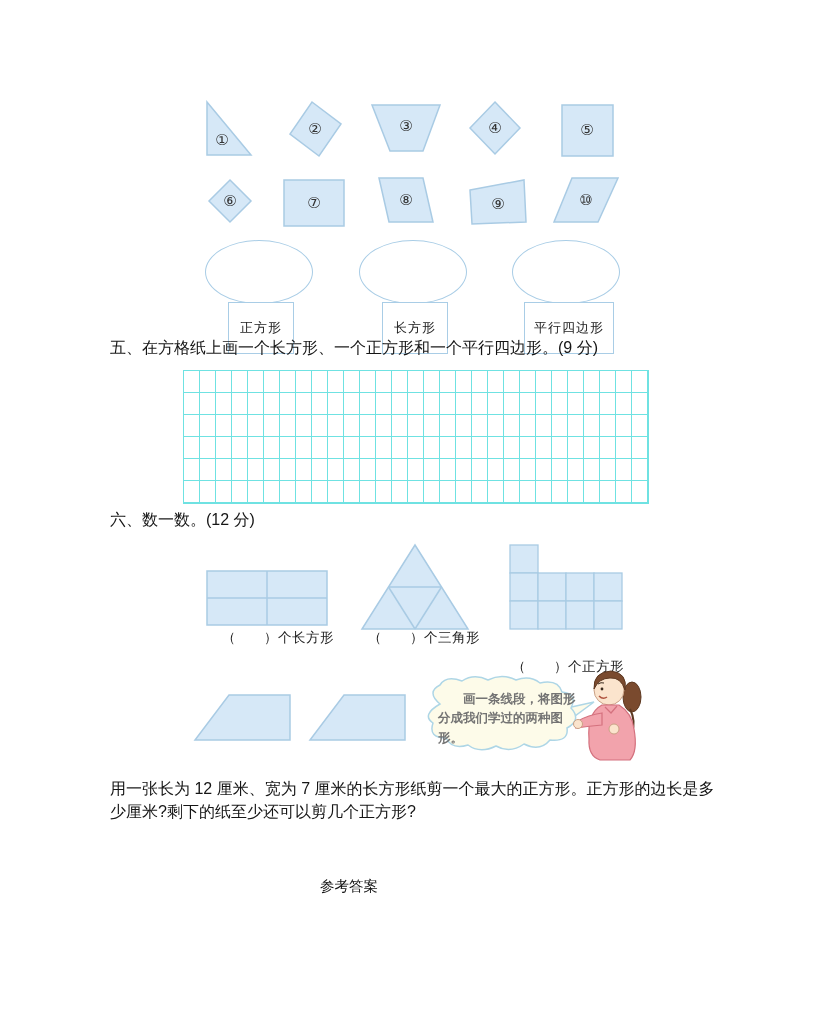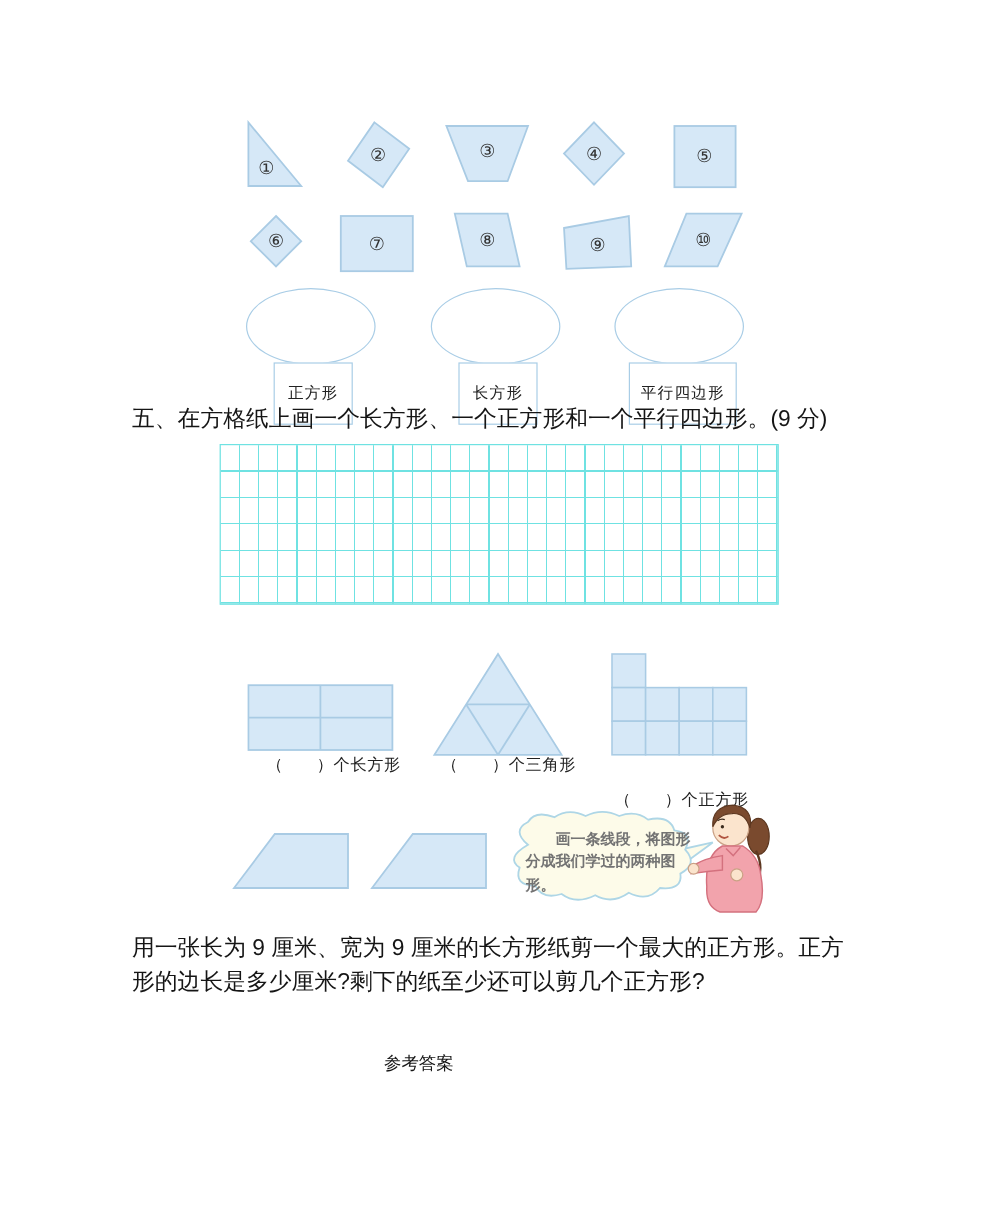--- a/index.html
+++ b/index.html
@@ -1,21 +1,21 @@
 <!DOCTYPE html>
 <html><head>
 <meta charset="utf-8">
 <style>
   html,body{margin:0;padding:0;background:#fff;}
   .page{
     position:relative;width:825px;height:1016px;background:#fff;overflow:hidden;
     font-family:"Liberation Sans","DejaVu Sans",sans-serif;color:#1b1b1b;
   }
   .abs{position:absolute;}
-  .qtext{font-size:19px;line-height:1.45;color:#151515;}
+  .qtext{font-size:16px;line-height:1.45;color:#151515;}
   .shape-box{position:absolute;}
   .shape-box svg{display:block;}
   .shape-num{
     position:absolute;font-size:15px;color:#333;
     transform:translate(-50%,-50%);font-family:"DejaVu Sans",sans-serif;
   }
   .oval{position:absolute;border:1px solid #a9cde6;border-radius:50%;background:#fff;}
   .sort-label{
     position:absolute;border:1px solid #a9cde6;background:#fff;text-align:center;
     font-size:13px;padding:16px 6px;color:#222;letter-spacing:1px;
@@ -114,20 +114,21 @@
   <div class="oval" style="left:512px;top:240px;width:106px;height:62px;"></div>
 
   <div class="sort-label" style="left:228px;top:302px;width:52px;">正方形</div>
   <div class="sort-label" style="left:382px;top:302px;width:52px;">长方形</div>
   <div class="sort-label" style="left:524px;top:302px;width:76px;">平行四边形</div>
 
   <div class="abs qtext" style="left:110px;top:336px;width:620px;">五、在方格纸上画一个长方形、一个正方形和一个平行四边形。(9 分)</div>
 
   <div class="grid-paper"></div>
 
+  <div class="abs qtext" style="left:110px;top:508px;width:400px;">六、数一数。(12 分)</div>
 
   <div class="abs" style="left:206px;top:570px;">
     <svg width="123" height="57">
       <rect x="1" y="1" width="120" height="54" fill="#d6e8f7" stroke="#a9cbe4" stroke-width="1.5"></rect>
       <line x1="61" y1="1" x2="61" y2="55" stroke="#a9cbe4" stroke-width="1.5"></line>
       <line x1="1" y1="28" x2="121" y2="28" stroke="#a9cbe4" stroke-width="1.5"></line>
     </svg>
   </div>
 
   <div class="abs" style="left:360px;top:543px;">
@@ -195,17 +196,17 @@
 
       <path d="M30,50 Q16,52 6,58 L4,65 Q18,63 30,62 Z" fill="#f2a3ac" stroke="#d4717e" stroke-width="1.2"></path>
       <circle cx="6" cy="61" r="4.5" fill="#fbe4cd" stroke="#caa185" stroke-width="1"></circle>
 
       <circle cx="42" cy="66" r="5" fill="#fbe4cd" stroke="#caa185" stroke-width="1"></circle>
 
       <path d="M33,44 l6,6 l6,-7" fill="none" stroke="#d4717e" stroke-width="1.2"></path>
     </svg>
   </div>
 
-  <div class="abs qtext" style="left:110px;top:777px;width:605px;">用一张长为 9 厘米、宽为 9 厘米的长方形纸剪一个最大的正方形。正方形的边长是多少厘米?剩下的纸至少还可以剪几个正方形?</div>
+  <div class="abs qtext" style="left:110px;top:777px;width:605px;">用一张长为 12 厘米、宽为 7 厘米的长方形纸剪一个最大的正方形。正方形的边长是多少厘米?剩下的纸至少还可以剪几个正方形?</div>
 
   <div class="abs answers" style="left:0;top:877px;width:698px;text-align:center;">参考答案</div>
 
 </div>
 
 </body></html>

